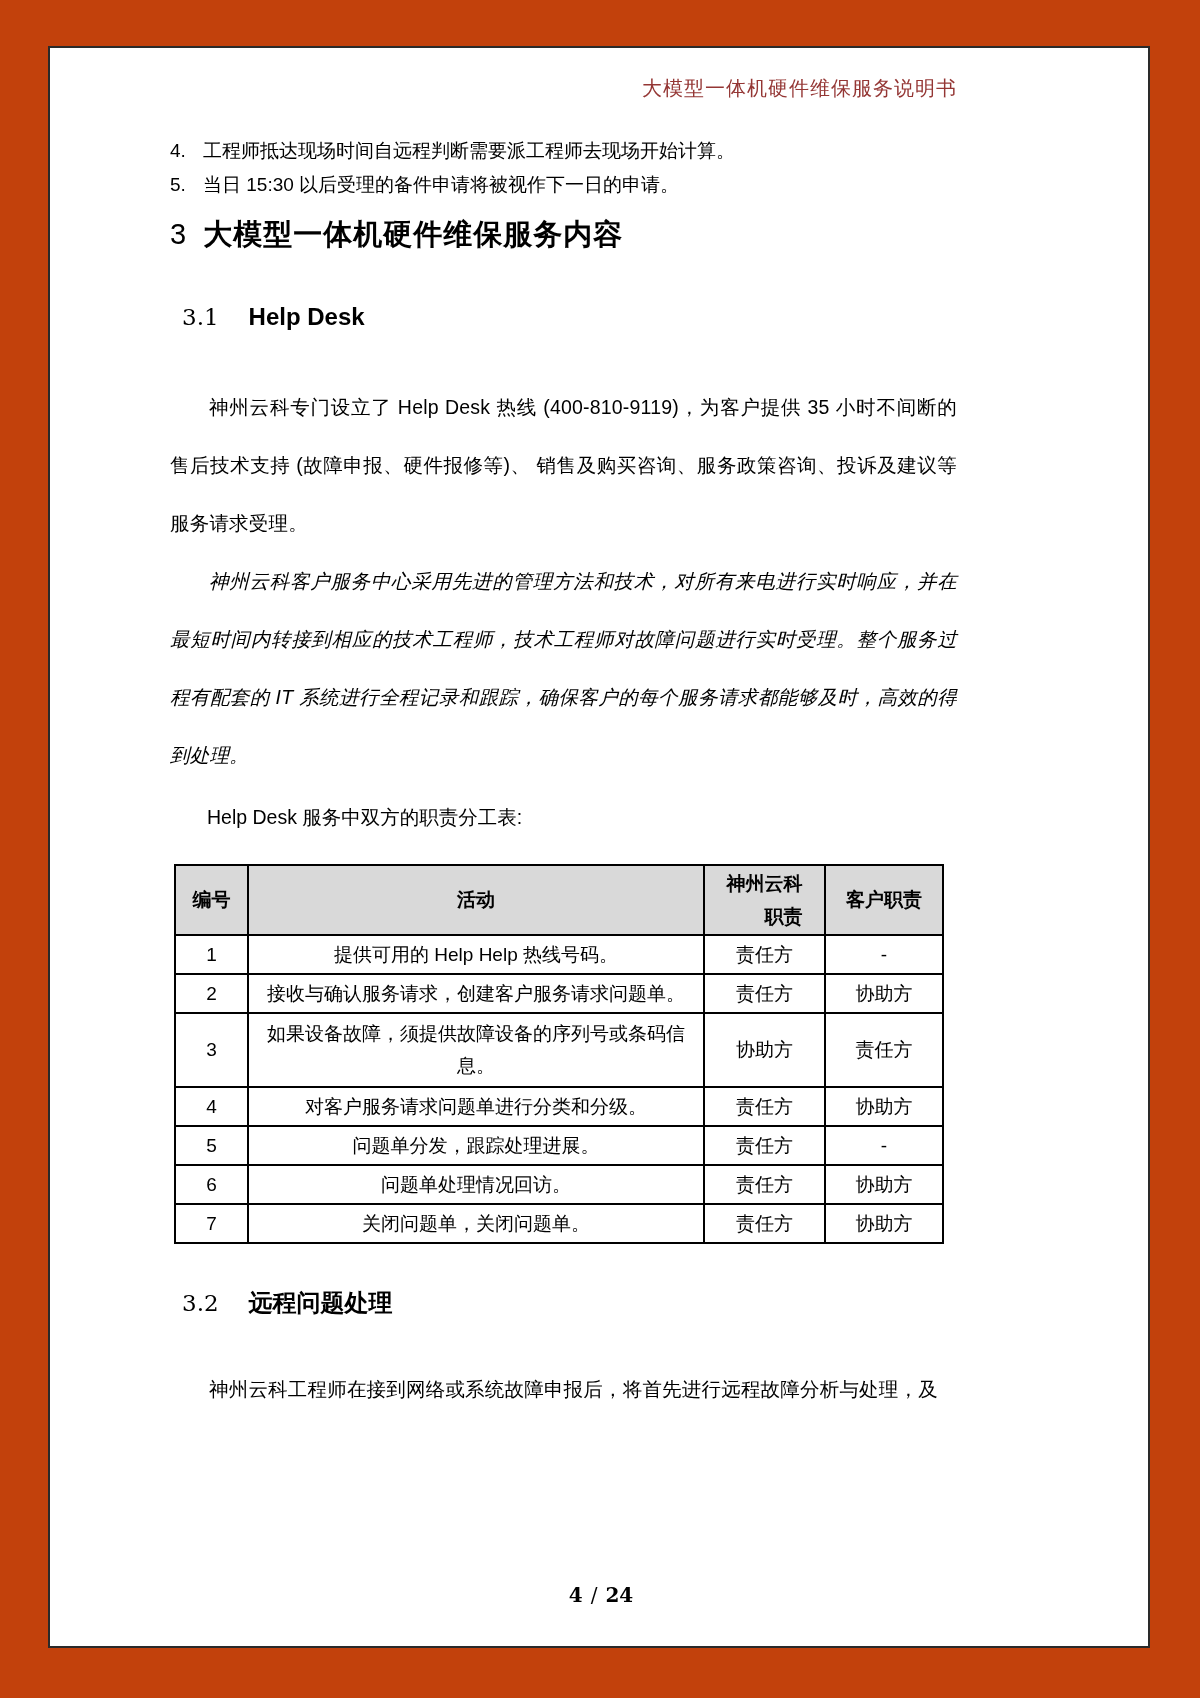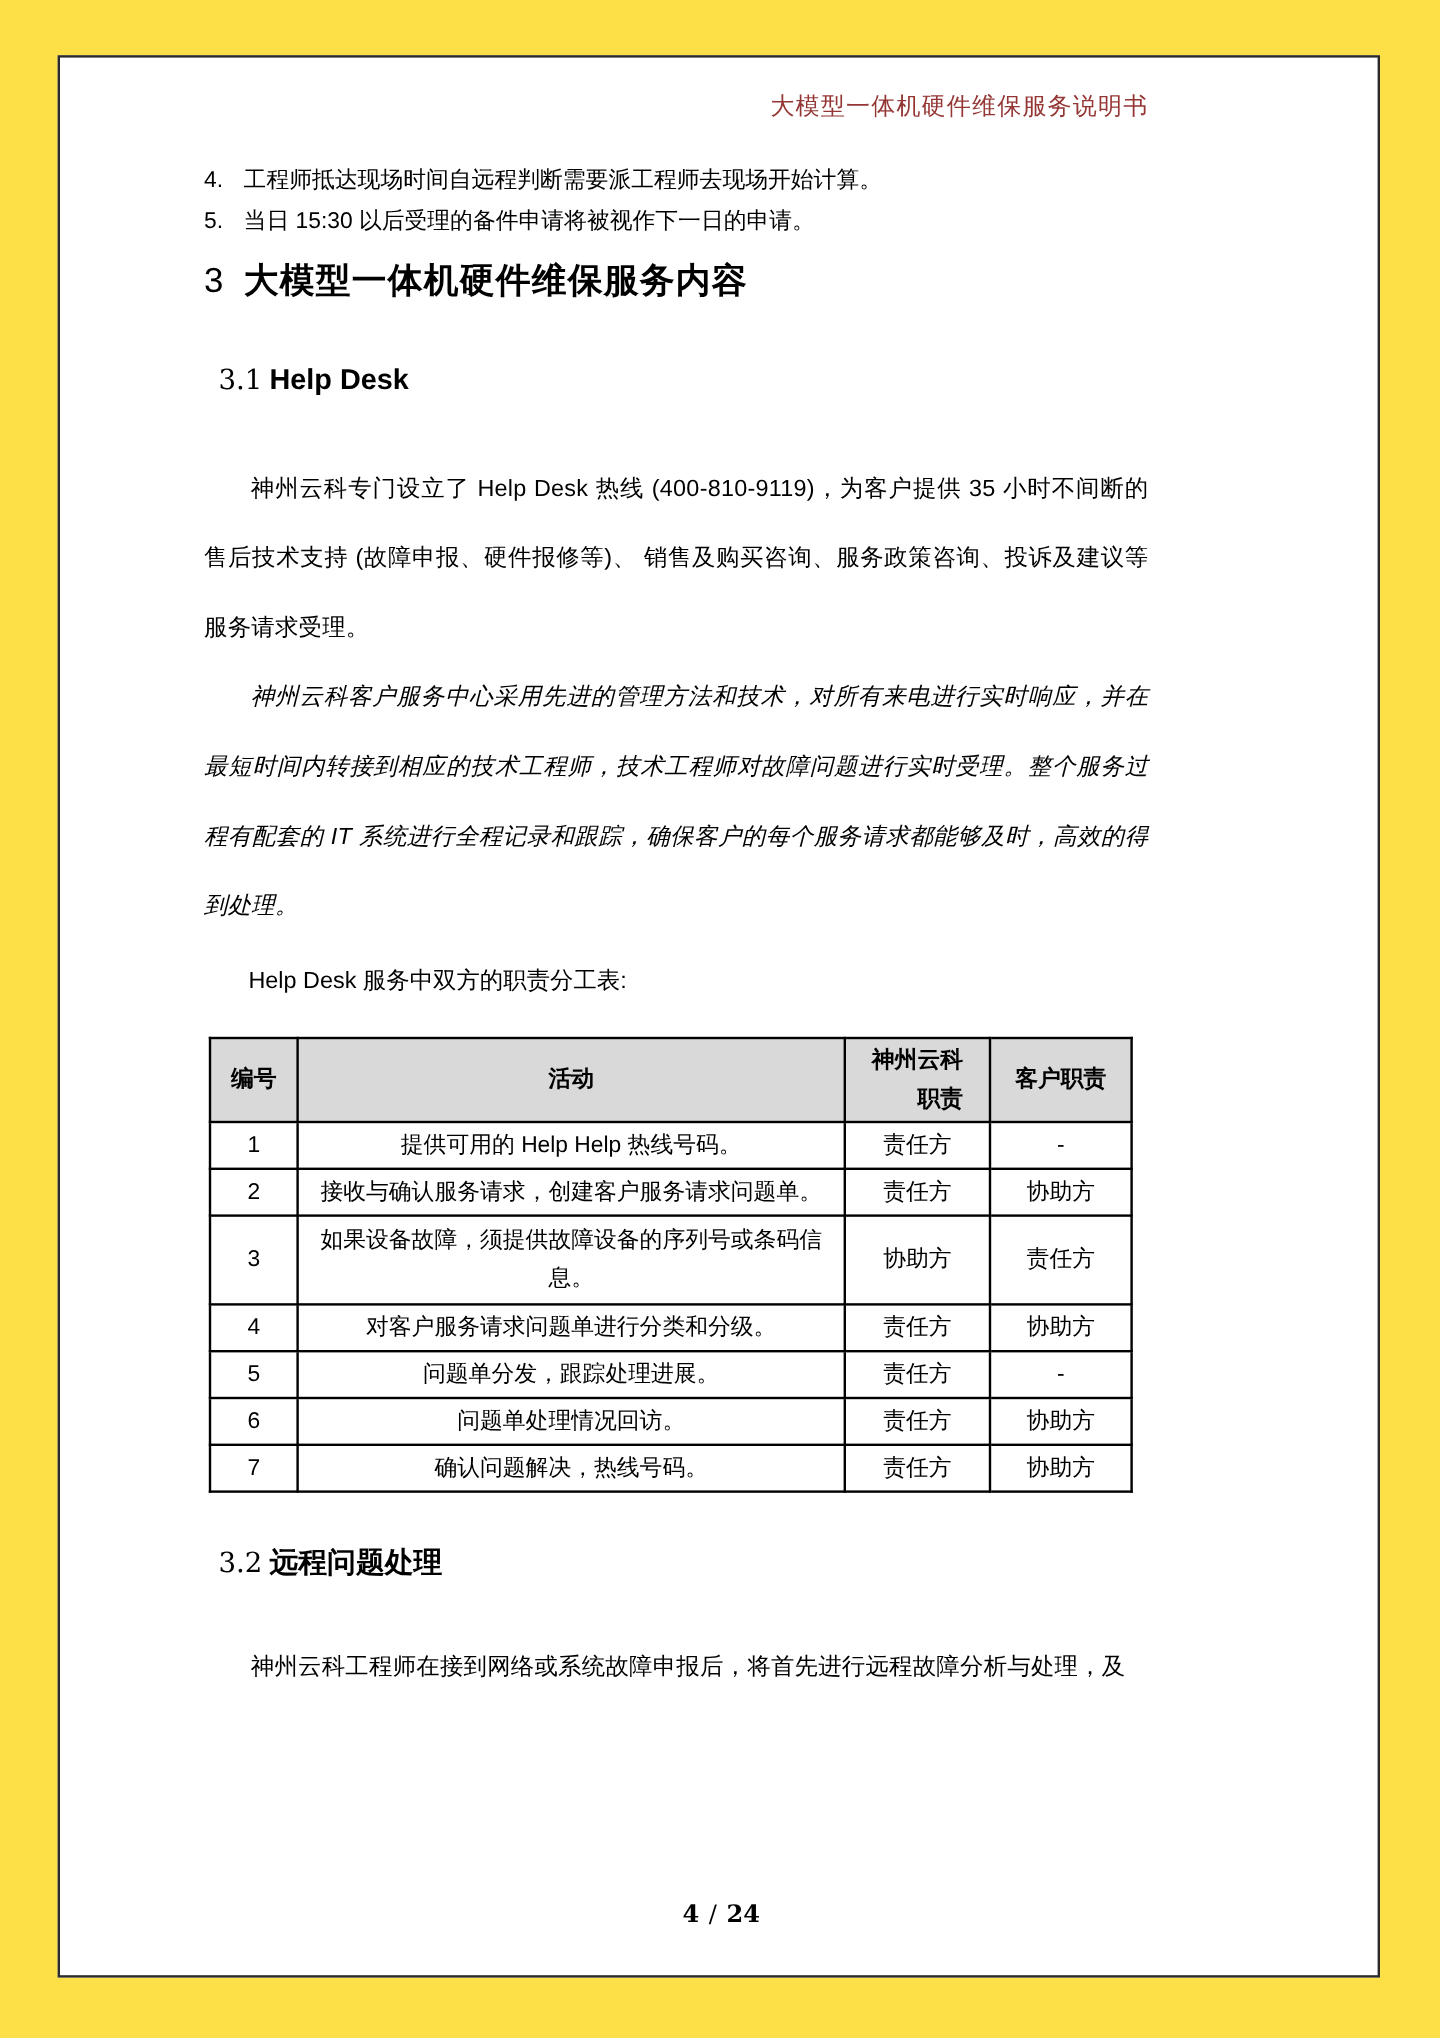--- a/index.html
+++ b/index.html
@@ -1,21 +1,21 @@
 <!DOCTYPE html>
 <html><head>
 <meta charset="utf-8">
 <style>
   html,body { margin:0; padding:0; background:#ffffff; }
   body {
     width:1200px; height:1698px; position:relative;
     font-family:"Liberation Sans","DejaVu Sans",sans-serif;
     color:#000000; -webkit-font-smoothing:antialiased;
   }
-  .page { position:absolute; inset:0; background:#fde047; overflow:hidden; }
+  .page { position:absolute; inset:0; background:#c2410c; overflow:hidden; }
   .frame {
     position:absolute; left:48px; top:46px; width:1102px; height:1602px;
     border:2px solid #2a2a2a; box-sizing:border-box; background:#ffffff;
   }
   .block { position:absolute; left:120px; width:787px; }
 
   
   .doc-header {
     top:26px; text-align:right;
     font-family:"DejaVu Serif","Liberation Serif",serif;
@@ -24,21 +24,21 @@
 
   
   .cont-item { position:absolute; left:120px; width:787px; font-size:19px; line-height:26px; }
   .cont-item .num { display:inline-block; width:33px; }
 
   
   .h1 { top:166px; font-size:29px; line-height:40px; margin:0; }
   .h1 .h1-num { font-weight:400; margin-right:17px; }
   .h1 .h1-title { font-weight:700; letter-spacing:1px; }
   .h2 { font-size:24px; line-height:34px; margin:0; padding-left:12px; }
-  .h2 .h2-num { font-family:"DejaVu Serif","Liberation Serif",serif; font-weight:400; margin-right:6px; font-size:23px; }
+  .h2 .h2-num { font-family:"DejaVu Serif","Liberation Serif",serif; font-weight:400; margin-right:30px; font-size:23px; }
   .h2 .h2-title { font-weight:700; }
   .h2-31 { top:252px; }
   .h2-32 { top:1238px; }
 
   
   .body-p {
     font-size:19.5px; line-height:58px; margin:0;
     text-align:justify; text-indent:39px; letter-spacing:0.2px;
   }
   .p1 { top:330px; }
@@ -159,21 +159,21 @@
             <td>-</td>
           </tr>
           <tr>
             <td>6</td>
             <td class="c-act">问题单处理情况回访。</td>
             <td>责任方</td>
             <td>协助方</td>
           </tr>
           <tr>
             <td>7</td>
-            <td class="c-act">确认问题解决，热线号码。</td>
+            <td class="c-act">关闭问题单，关闭问题单。</td>
             <td>责任方</td>
             <td>协助方</td>
           </tr>
         </tbody>
       </table>
     </div>
 
     <h2 class="block h2 h2-32">
       <span class="h2-num">3.2</span><span class="h2-title">远程问题处理</span>
     </h2>

